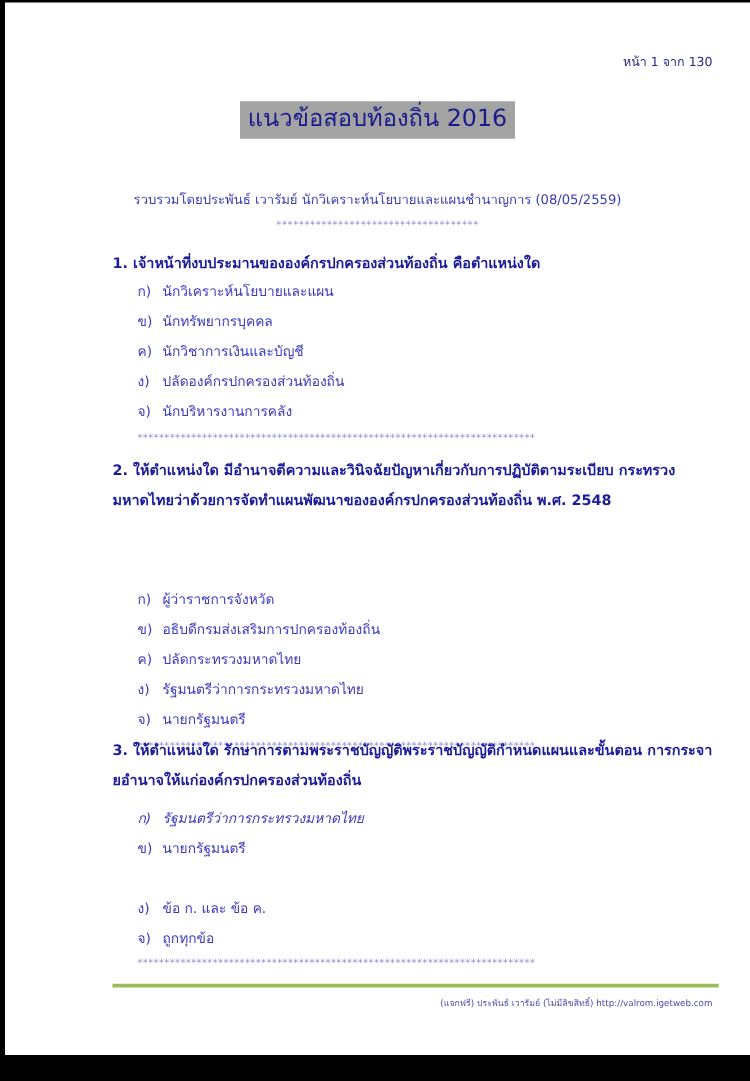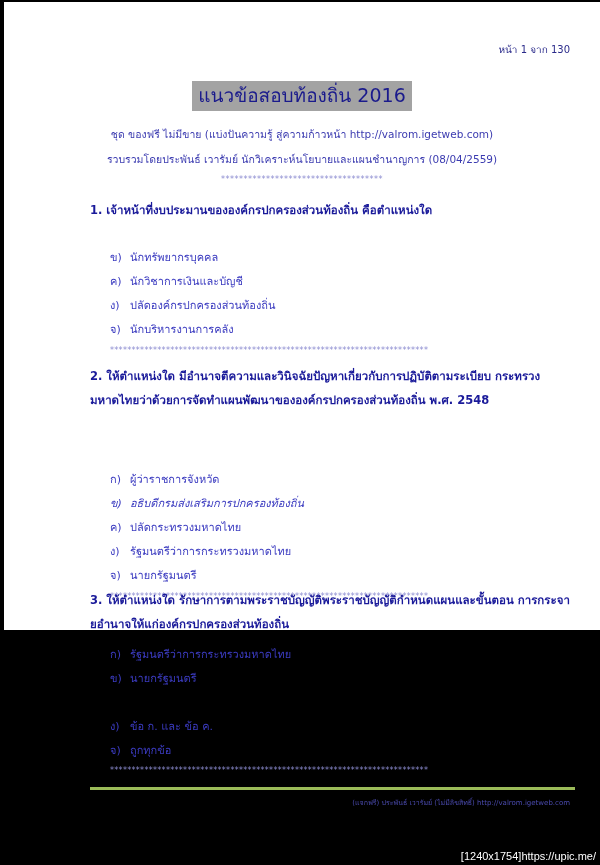--- a/index.html
+++ b/index.html
@@ -1,21 +1,21 @@
 <!DOCTYPE html>
 <html><head>
   <meta charset="utf-8">
   <style>
     html, body { margin: 0; padding: 0; }
     body {
       width: 600px; height: 865px; background: #000000; position: relative; overflow: hidden;
       font-family: "DejaVu Sans", "Liberation Sans", sans-serif;
     }
     .page {
-      position: absolute; left: 4px; top: 2px; width: 596px; height: 628px;
+      position: absolute; left: 4px; top: 2px; width: 596px; height: 842px;
       background: #ffffff;
     }
     .page-number {
       position: absolute; right: 30px; top: 40px;
       font-size: 10px; color: #2a2a8a;
     }
     .title-wrap { position: absolute; left: 0; right: 0; top: 79px; text-align: center; }
     .title {
       display: inline-block; background: #a3a3a3; color: #1a1a8c;
       font-size: 19px; font-weight: normal; padding: 3px 6px 4px 6px; line-height: 1.2;
@@ -43,55 +43,55 @@
       position: absolute; left: 106px; width: 450px; overflow: hidden; white-space: nowrap;
       font-size: 8px; color: #8b8bd0; letter-spacing: 0.3px;
     }
     .footer-rule {
       position: absolute; left: 86px; width: 485px; top: 785px; height: 3px; background: #9bbb59;
     }
     .footer-text {
       position: absolute; right: 30px; top: 795px; font-size: 7px; color: #4b4bb0; text-align: center;
     }
     .watermark {
-      position: absolute; right: 4px; bottom: 3px; font-family: Liberation Sans, sans-serif;
-      font-size: 11px; color: #ffffff;
+      position: absolute; right: 4px; bottom: 20px; font-family: Liberation Mono, monospace;
+      font-size: 15px; color: #ffffff;
     }
   </style>
 </head>
 <body>
 
 <div class="page">
   <div class="page-number">หน้า 1 จาก 130</div>
 
   <div class="title-wrap">
     <span class="title">แนวข้อสอบท้องถิ่น 2016</span>
   </div>
 
-  <div class="subtitle sub1">ชุด ของฟรี ไม่มีขาย (แบ่งปันความรู้ สู่ความก้าวหน้า http://valrom.igetweb.com)</div>
-  <div class="subtitle sub2">รวบรวมโดยประพันธ์ เวารัมย์ นักวิเคราะห์นโยบายและแผนชำนาญการ (08/04/2559)</div>
+  <div class="subtitle sub2">รวบรวมโดยประพันธ์ เวารัมย์ นักวิเคราะห์นโยบายและแผนชำนาญการ (08/05/2559)</div>
   <div class="stars-short">************************************</div>
 
   <div class="question" style="top:196px;">1. เจ้าหน้าที่งบประมานขององค์กรปกครองส่วนท้องถิ่น คือตำแหน่งใด</div>
+  <div class="option" style="top:222px;"><span class="letter">ก)</span><span>นักวิเคราะห์นโยบายและแผน</span></div>
   <div class="option" style="top:246px;"><span class="letter">ข)</span><span>นักทรัพยากรบุคคล</span></div>
   <div class="option" style="top:270px;"><span class="letter">ค)</span><span>นักวิชาการเงินและบัญชี</span></div>
   <div class="option" style="top:294px;"><span class="letter">ง)</span><span>ปลัดองค์กรปกครองส่วนท้องถิ่น</span></div>
   <div class="option" style="top:318px;"><span class="letter">จ)</span><span>นักบริหารงานการคลัง</span></div>
   <div class="stars" style="top:344px;">**************************************************************************</div>
 
   <div class="question" style="top:362px;">2. ให้ตำแหน่งใด มีอำนาจตีความและวินิจฉัยปัญหาเกี่ยวกับการปฏิบัติตามระเบียบ กระทรวงมหาดไทยว่าด้วยการจัดทำแผนพัฒนาขององค์กรปกครองส่วนท้องถิ่น พ.ศ. 2548</div>
   <div class="option" style="top:468px;"><span class="letter">ก)</span><span>ผู้ว่าราชการจังหวัด</span></div>
-  <div class="option" style="top:492px;font-style:italic;"><span class="letter">ข)</span><span>อธิบดีกรมส่งเสริมการปกครองท้องถิ่น</span></div>
+  <div class="option" style="top:492px;"><span class="letter">ข)</span><span>อธิบดีกรมส่งเสริมการปกครองท้องถิ่น</span></div>
   <div class="option" style="top:516px;"><span class="letter">ค)</span><span>ปลัดกระทรวงมหาดไทย</span></div>
   <div class="option" style="top:540px;"><span class="letter">ง)</span><span>รัฐมนตรีว่าการกระทรวงมหาดไทย</span></div>
   <div class="option" style="top:564px;"><span class="letter">จ)</span><span>นายกรัฐมนตรี</span></div>
   <div class="stars" style="top:590px;">**************************************************************************</div>
 
   <div class="question" style="top:586px;">3.  ให้ตำแหน่งใด รักษาการตามพระราชบัญญัติพระราชบัญญัติกำหนดแผนและขั้นตอน การกระจายอำนาจให้แก่องค์กรปกครองส่วนท้องถิ่น</div>
-  <div class="option" style="top:643px;"><span class="letter">ก)</span><span>รัฐมนตรีว่าการกระทรวงมหาดไทย</span></div>
+  <div class="option" style="top:643px;font-style:italic;"><span class="letter">ก)</span><span>รัฐมนตรีว่าการกระทรวงมหาดไทย</span></div>
   <div class="option" style="top:667px;"><span class="letter">ข)</span><span>นายกรัฐมนตรี</span></div>
   <div class="option" style="top:715px;"><span class="letter">ง)</span><span>ข้อ ก. และ ข้อ ค.</span></div>
   <div class="option" style="top:739px;"><span class="letter">จ)</span><span>ถูกทุกข้อ</span></div>
   <div class="stars" style="top:764px;">**************************************************************************</div>
 
   <div class="footer-rule"></div>
   <div class="footer-text">(แจกฟรี) ประพันธ์ เวารัมย์ (ไม่มีลิขสิทธิ์)  http://valrom.igetweb.com</div>
 </div>
 
 <div class="watermark">[1240x1754]https://upic.me/</div>

